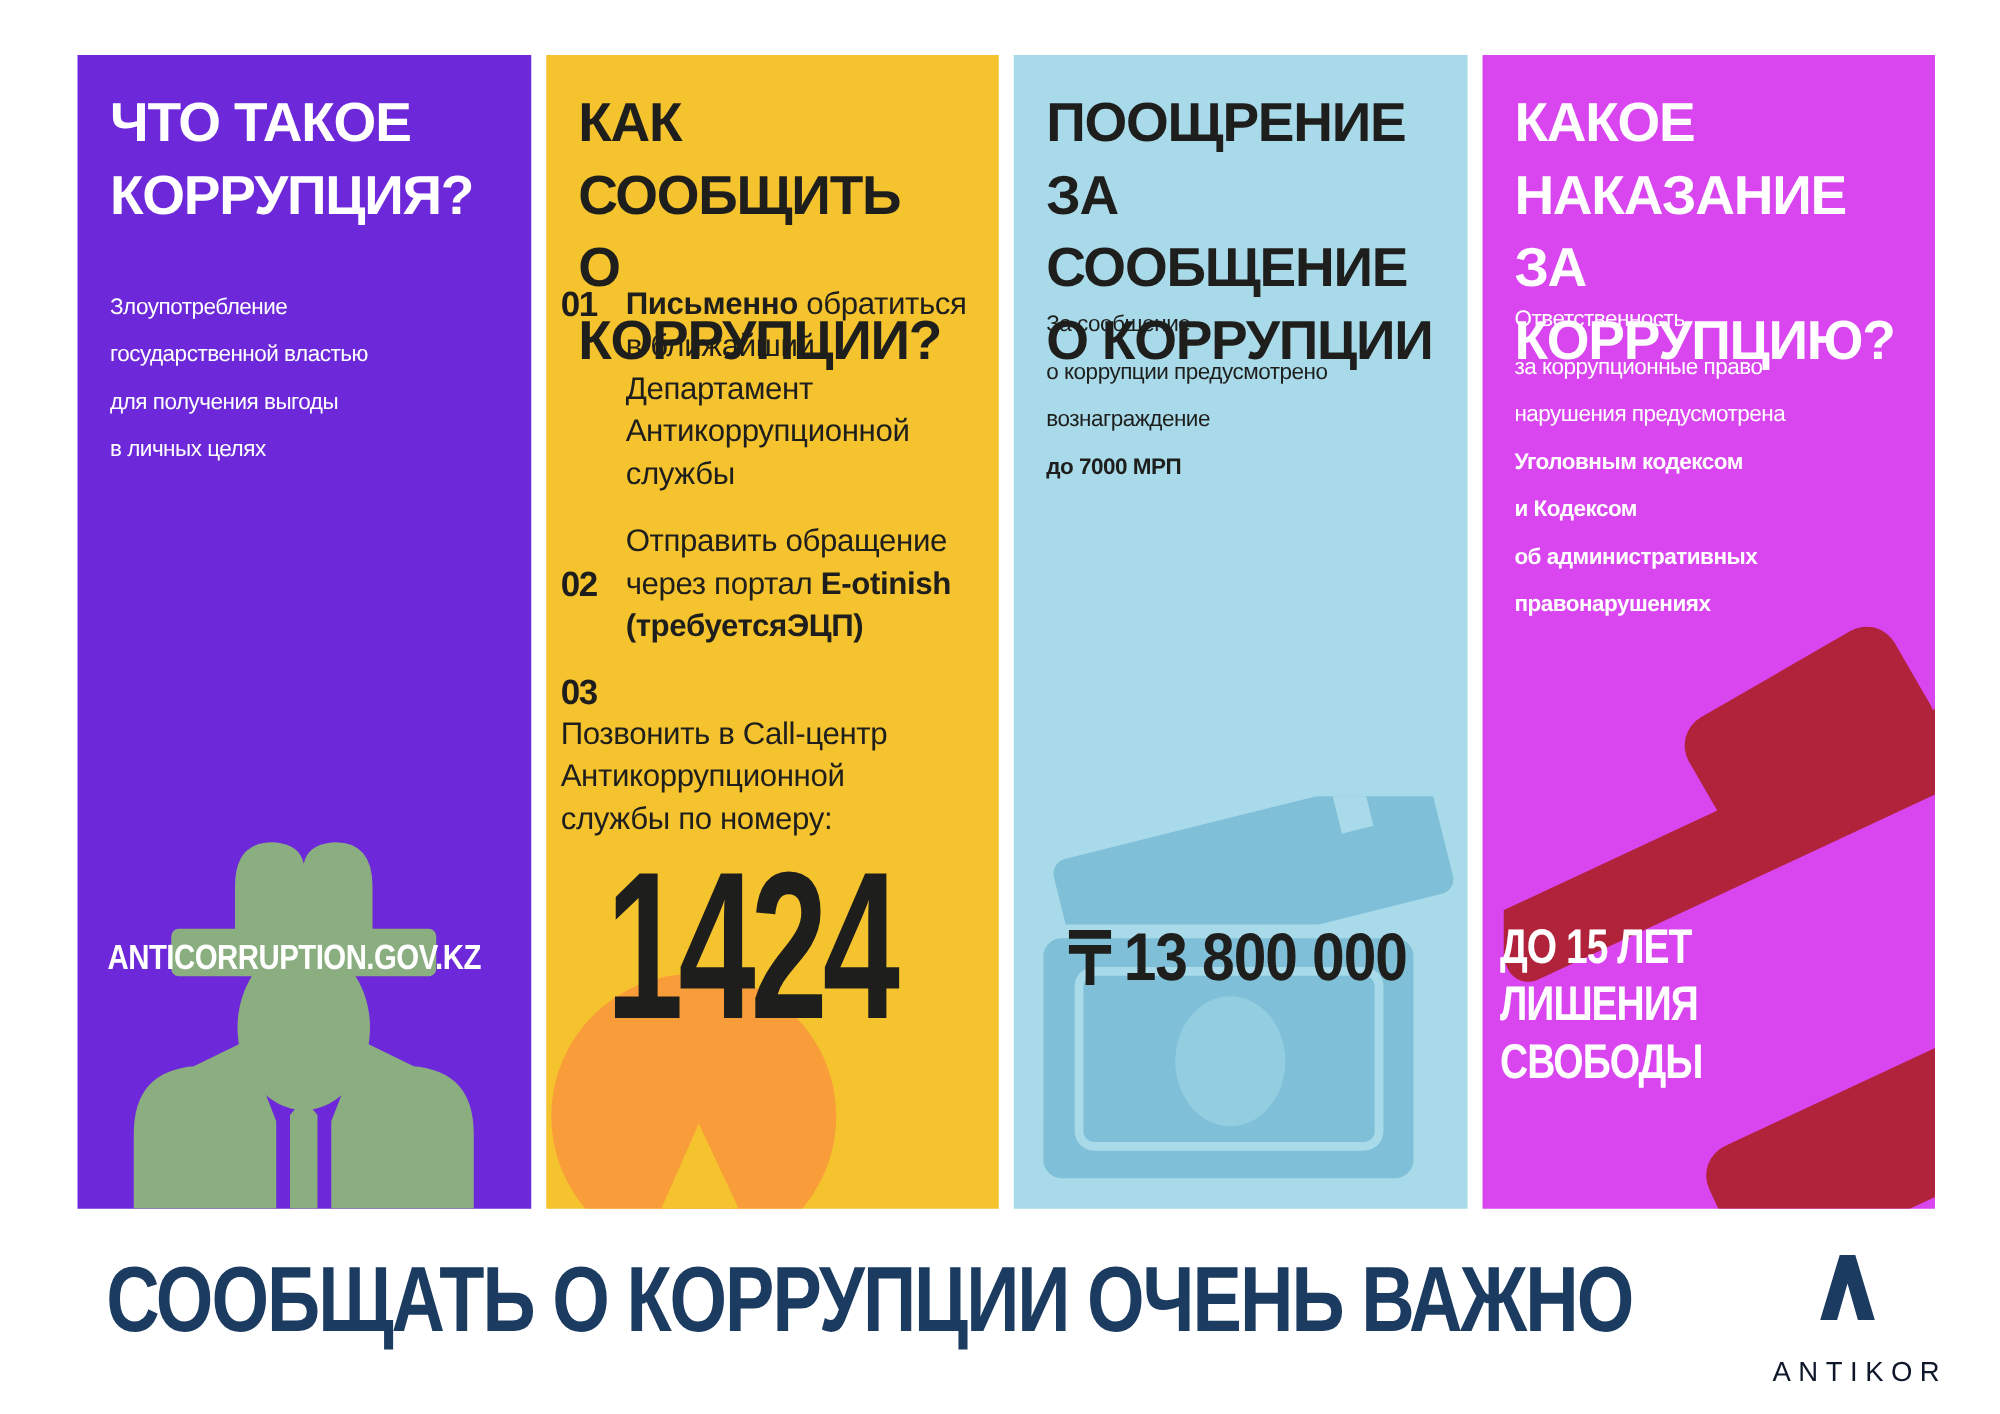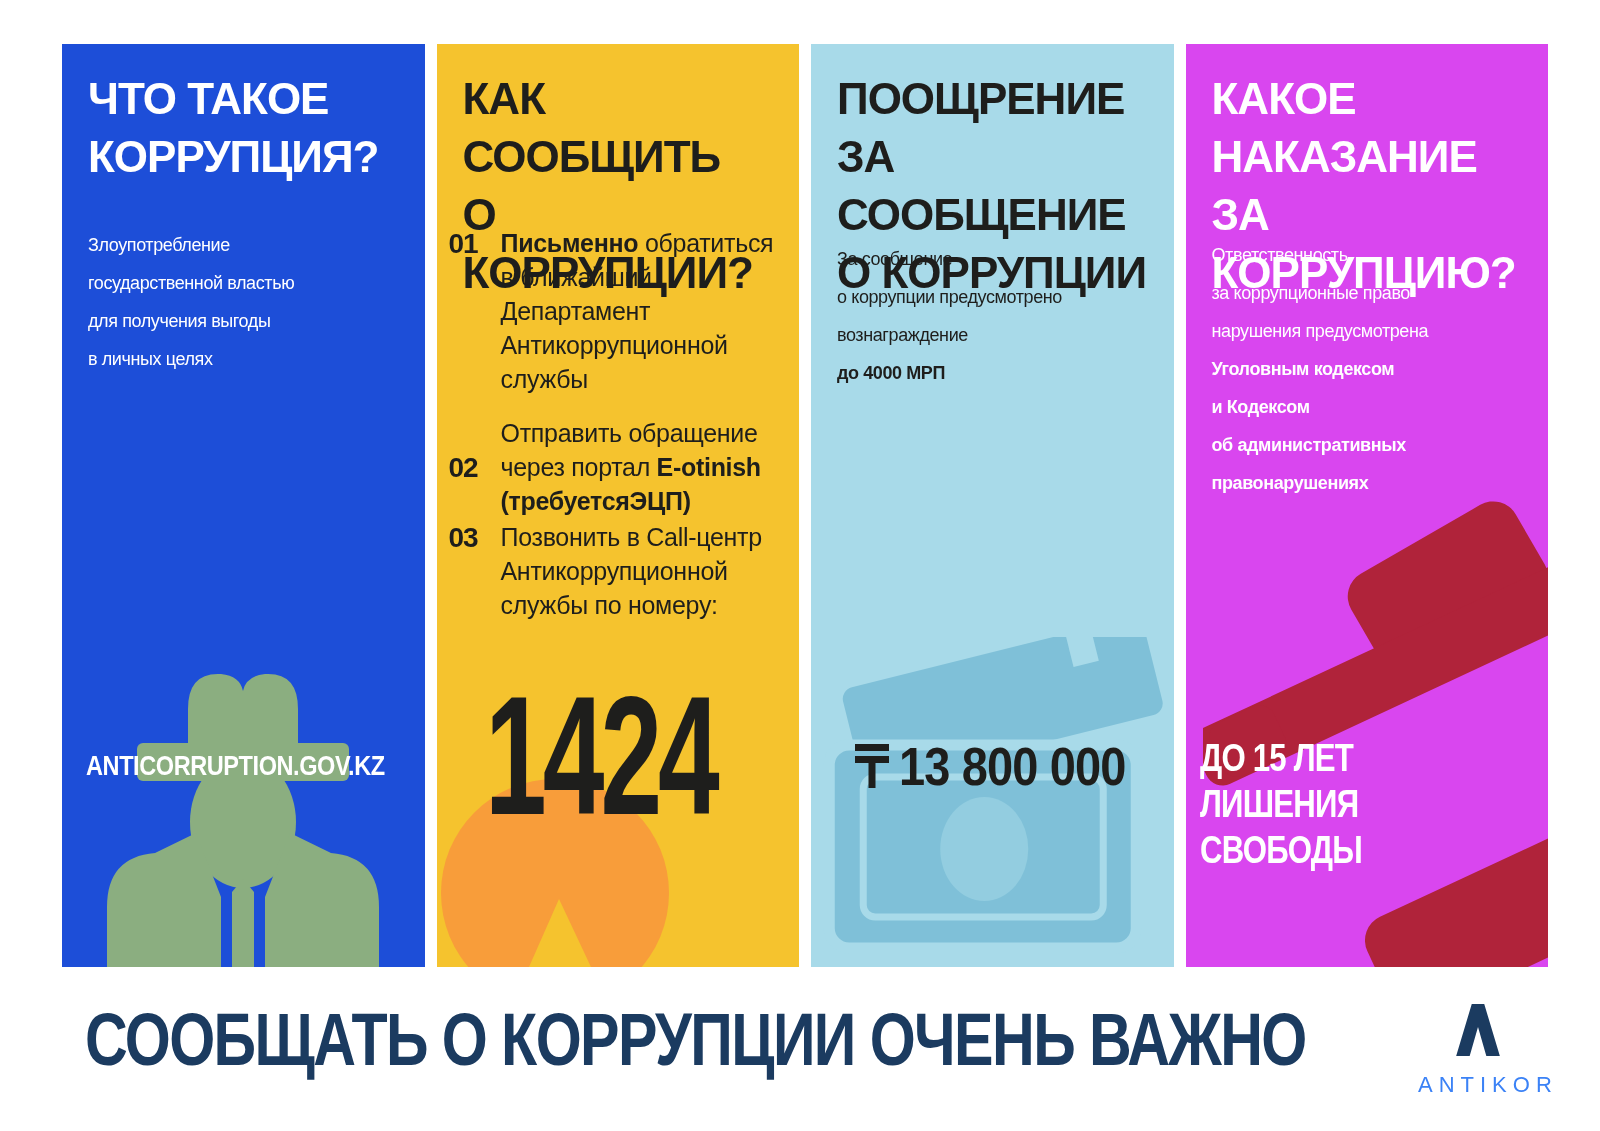--- a/index.html
+++ b/index.html
@@ -1,40 +1,40 @@
 <!DOCTYPE html>
 <html><head>
 <meta charset="utf-8">
 <style>
   html,body{margin:0;padding:0;background:#ffffff;}
   body{font-family:"Liberation Sans", sans-serif; -webkit-font-smoothing:antialiased;}
   .poster{position:relative;width:1600px;height:1131px;background:#ffffff;overflow:hidden;}
   .cols{position:absolute;left:62px;top:44px;width:1486px;height:923px;display:flex;gap:12px;}
   .col{position:relative;flex:1;overflow:hidden;}
-  .col.c1{background:#1d4ed8;color:#ffffff;}
+  .col.c1{background:#6d28d9;color:#ffffff;}
   .col.c2{background:#f5c32e;color:#1e1e1c;}
   .col.c3{background:#a8dae9;color:#1e1e1c;}
   .col.c4{background:#d946ef;color:#ffffff;}
 
   .title{position:absolute;top:26px;left:26px;right:10px;font-size:44px;line-height:58px;
          font-weight:700;letter-spacing:-1px;white-space:pre-line;z-index:3;}
   .body-txt{position:absolute;left:26px;font-size:18px;line-height:38px;letter-spacing:-0.4px;
          white-space:pre-line;z-index:3;width:330px;}
   .b{font-weight:700;}
 
   
   .p1{top:182px;}
   .p2{top:332px;}
   .site{position:absolute;top:706px;left:24px;font-size:28px;font-weight:700;letter-spacing:-0.5px;
         color:#ffffff;z-index:4;transform:scaleX(.84);transform-origin:left top;white-space:nowrap;}
   .spy{position:absolute;bottom:0;left:50%;transform:translateX(-50%);width:300px;height:310px;z-index:1;}
 
   
   .step{position:absolute;left:12px;display:flex;z-index:3;}
-  .s1{top:182px;} .s2{top:372px;align-items:center;} .s3{top:476px;}
+  .s1{top:182px;} .s2{top:372px;align-items:center;} .s3{top:492px;flex-direction:column;}
   .step-num{width:52px;font-size:28px;font-weight:700;letter-spacing:-1px;padding-top:2px;}
   .step-text{width:276px;font-size:25px;line-height:34px;letter-spacing:-0.3px;white-space:pre-line;}
   .phone{position:absolute;top:620px;left:48px;font-size:168px;line-height:1.1;font-weight:700;
          letter-spacing:-6px;color:#1e1e1c;transform:scaleX(.66);transform-origin:left top;z-index:3;}
   .bubble{position:absolute;left:0;bottom:0;width:250px;height:196px;z-index:1;}
 
   
   .p3{top:196px;}
   .money{position:absolute;top:694px;left:24px;display:flex;gap:10px;align-items:flex-start;z-index:3;padding-left:20px;}
   .amount{font-size:54px;line-height:56px;font-weight:700;letter-spacing:-1px;color:#1e1e1c;
@@ -48,22 +48,22 @@
           letter-spacing:-1px;color:#ffffff;white-space:pre-line;transform:scaleX(.8);
           transform-origin:left top;z-index:3;}
   .gavel{position:absolute;right:0;bottom:0;width:345px;height:480px;z-index:1;}
 
   
   .slogan{position:absolute;left:85px;top:1000px;font-size:74px;line-height:80px;font-weight:700;
           letter-spacing:-2px;color:#1b3b60;transform:scaleX(.8);transform-origin:left top;
           white-space:nowrap;}
   .logo{position:absolute;left:1412px;top:998px;width:132px;text-align:center;color:#1b3b60;}
   .logo-mark{display:block;margin:0 auto;}
-  .logo-word{display:block;margin-top:10px;font-size:22px;letter-spacing:6px;padding-left:6px;
-             font-weight:400;color:#3b82f6;text-align:center;}
+  .logo-word{display:block;margin-top:23px;font-size:22px;letter-spacing:6px;padding-left:6px;
+             font-weight:400;color:#0f172a;text-align:center;}
 </style>
 </head>
 <body>
 
 <div class="poster">
   <div class="cols">
 
     <div class="col c1">
       <div class="title">ЧТО ТАКОЕ
 КОРРУПЦИЯ?</div>
@@ -116,21 +116,21 @@
       <div class="phone">1424</div>
     </div>
 
     <div class="col c3">
       <div class="title">ПООЩРЕНИЕ
 ЗА СООБЩЕНИЕ
 О КОРРУПЦИИ</div>
       <div class="body-txt p3"><span>За сообщение
 о коррупции предусмотрено
 вознаграждение
-</span><span class="b">до 4000 МРП</span></div>
+</span><span class="b">до 7000 МРП</span></div>
 
       <svg class="notes" viewBox="0 0 362 330" aria-hidden="true">
         <g transform="translate(175,60) rotate(-14)">
           <rect x="-140" y="-42" width="310" height="100" rx="12" fill="#7fc0d8"></rect>
           <rect x="92" y="-46" width="26" height="38" fill="#a8dae9"></rect>
         </g>
         <rect x="18" y="108" width="307" height="203" rx="20" fill="#7fc0d8" stroke="#a8dae9" stroke-width="11"></rect>
         <rect x="52" y="140" width="240" height="140" rx="12" fill="none" stroke="#a8dae9" stroke-width="7"></rect>
         <ellipse cx="173" cy="212" rx="44" ry="52" fill="#93cde0"></ellipse>
       </svg>

